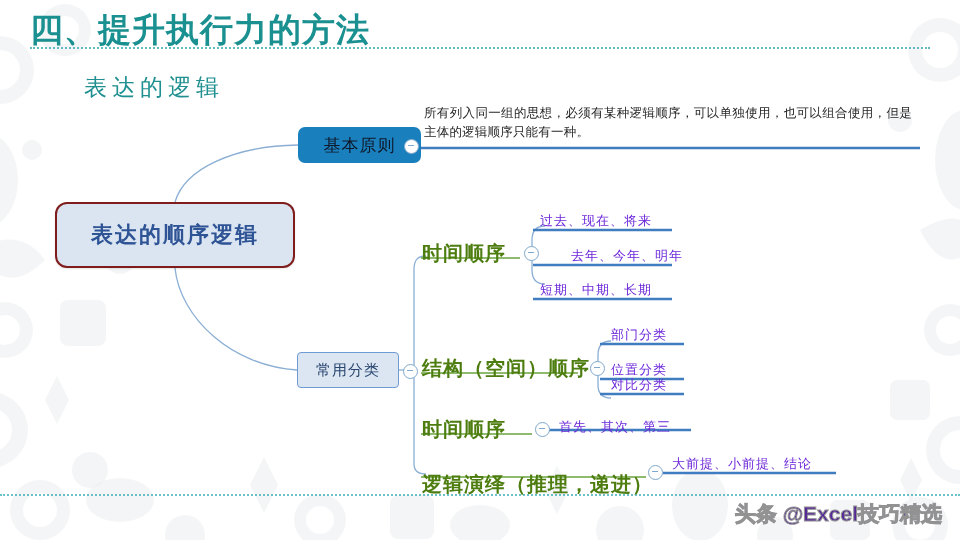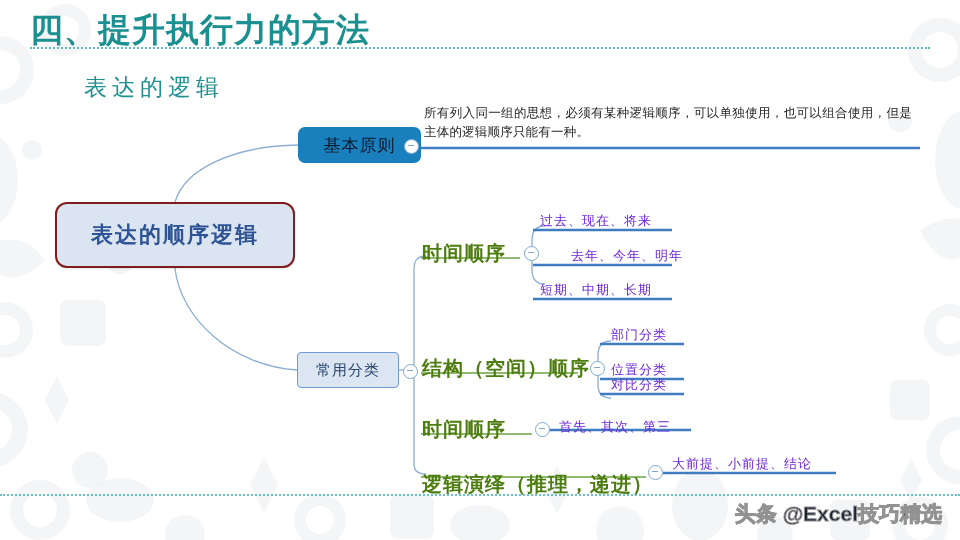--- a/index.html
+++ b/index.html
@@ -43,21 +43,21 @@
   }
 
   
   .footer-rule{
     position:absolute;left:0;top:494px;width:960px;height:0;
     border-top:2px dotted #45b2bb;opacity:.8;
   }
   .watermark{
     position:absolute;right:18px;top:500px;
     font-size:21px;font-weight:bold;white-space:nowrap;
-    color:#0f172a;
+    color:#4c1d95;
     -webkit-text-stroke:1px #8d8d8d;
     text-shadow:0 1px 0 rgba(255,255,255,.6);
     opacity:.95;
   }
 
   
   #map{position:absolute;left:0;top:0;width:960px;height:540px;}
   .mm-svg{position:absolute;left:0;top:0;width:960px;height:540px;pointer-events:none;}
 
   .node{position:absolute;box-sizing:border-box;white-space:nowrap;}

